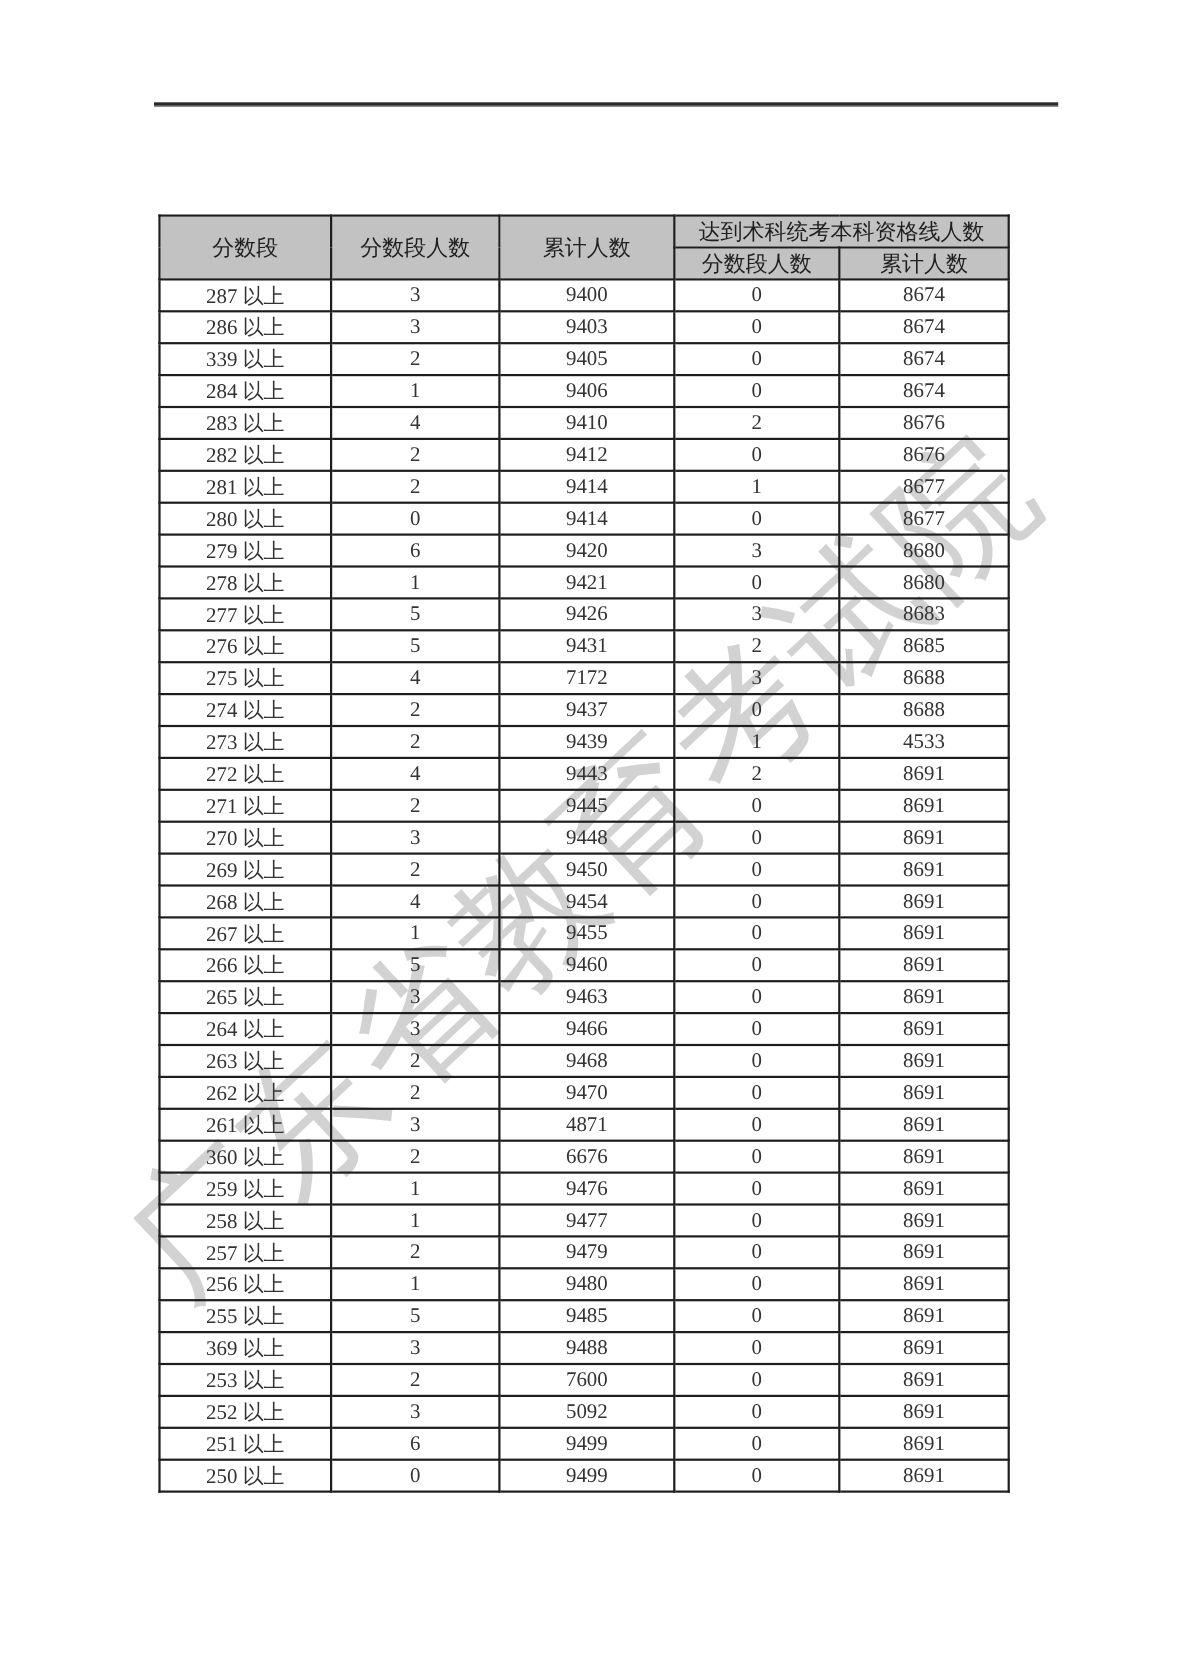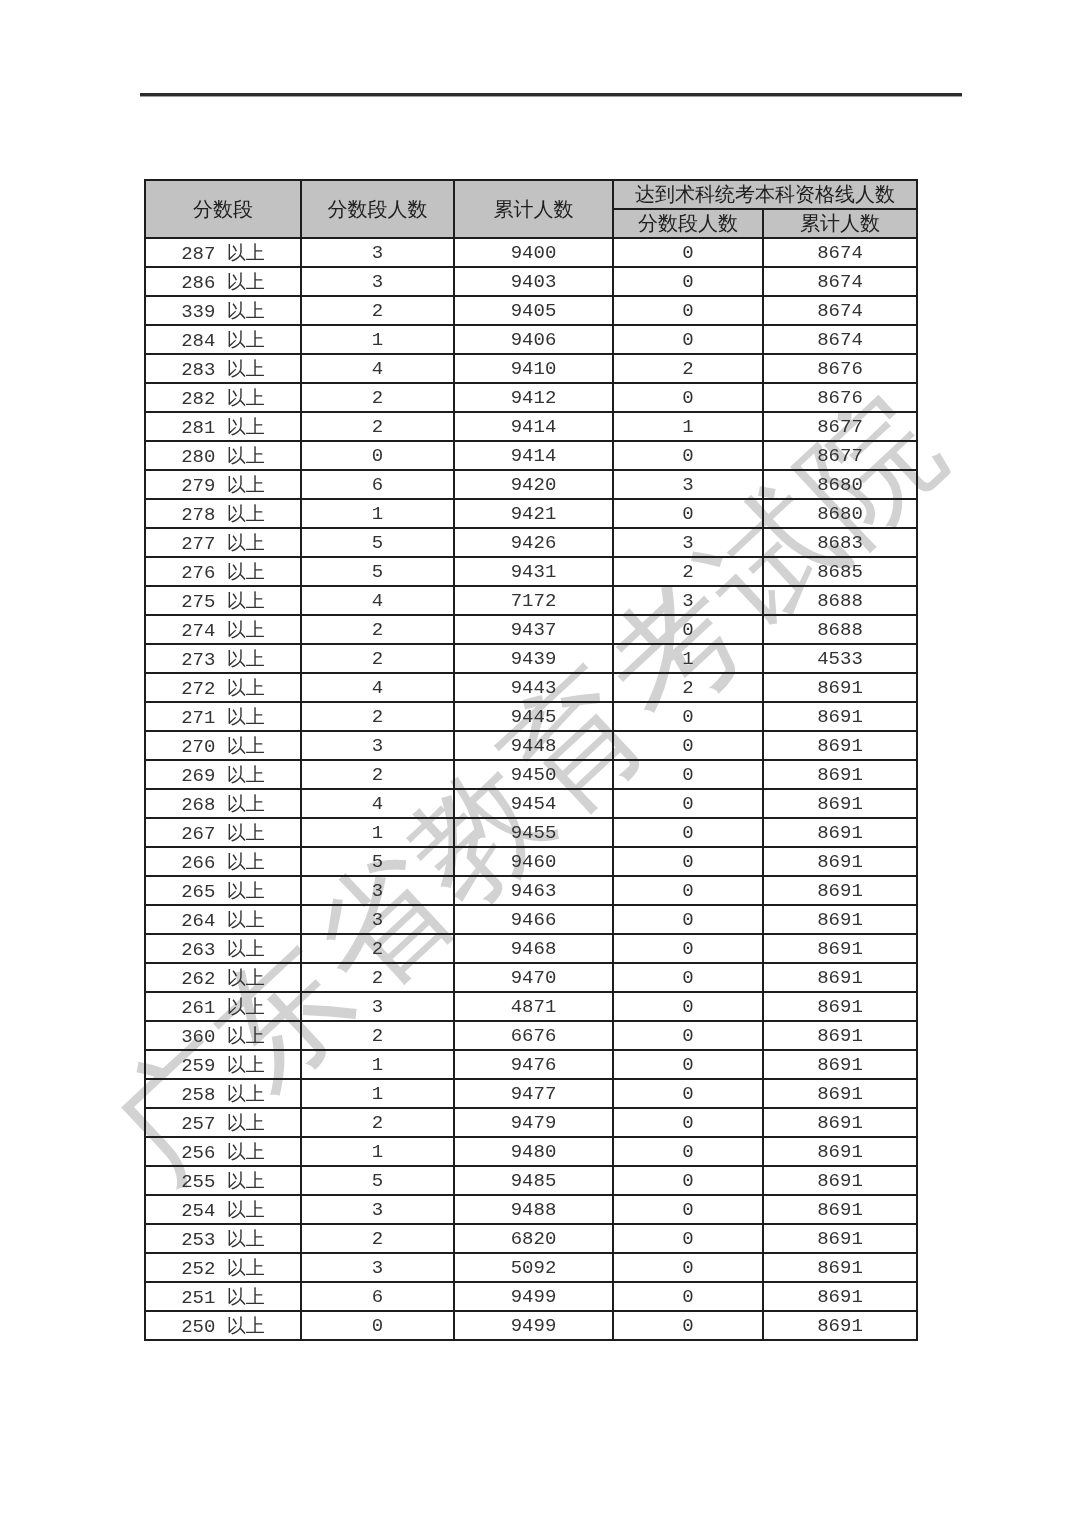--- a/index.html
+++ b/index.html
@@ -35,23 +35,22 @@
     letter-spacing: 4px;
     white-space: nowrap;
     color: #d2d2d2;
     z-index: 0;
     user-select: none;
     pointer-events: none;
   }
   .table-wrap {
     position: absolute;
     left: 144px;
-    top: 179px;
+    top: 195px;
     z-index: 1;
-    font-family: Liberation Mono, monospace;
   }
   table.score-table {
     border-collapse: collapse;
     table-layout: fixed;
     width: 772px;
     background: transparent;
   }
   table.score-table th,
   table.score-table td {
     border: 2px solid #1d1d1d;
@@ -333,30 +332,30 @@
           <td>8691</td>
         </tr>
         <tr>
           <td>255 以上</td>
           <td>5</td>
           <td>9485</td>
           <td>0</td>
           <td>8691</td>
         </tr>
         <tr>
-          <td>254 以上</td>
+          <td>369 以上</td>
           <td>3</td>
           <td>9488</td>
           <td>0</td>
           <td>8691</td>
         </tr>
         <tr>
           <td>253 以上</td>
           <td>2</td>
-          <td>6820</td>
+          <td>7600</td>
           <td>0</td>
           <td>8691</td>
         </tr>
         <tr>
           <td>252 以上</td>
           <td>3</td>
           <td>5092</td>
           <td>0</td>
           <td>8691</td>
         </tr>

